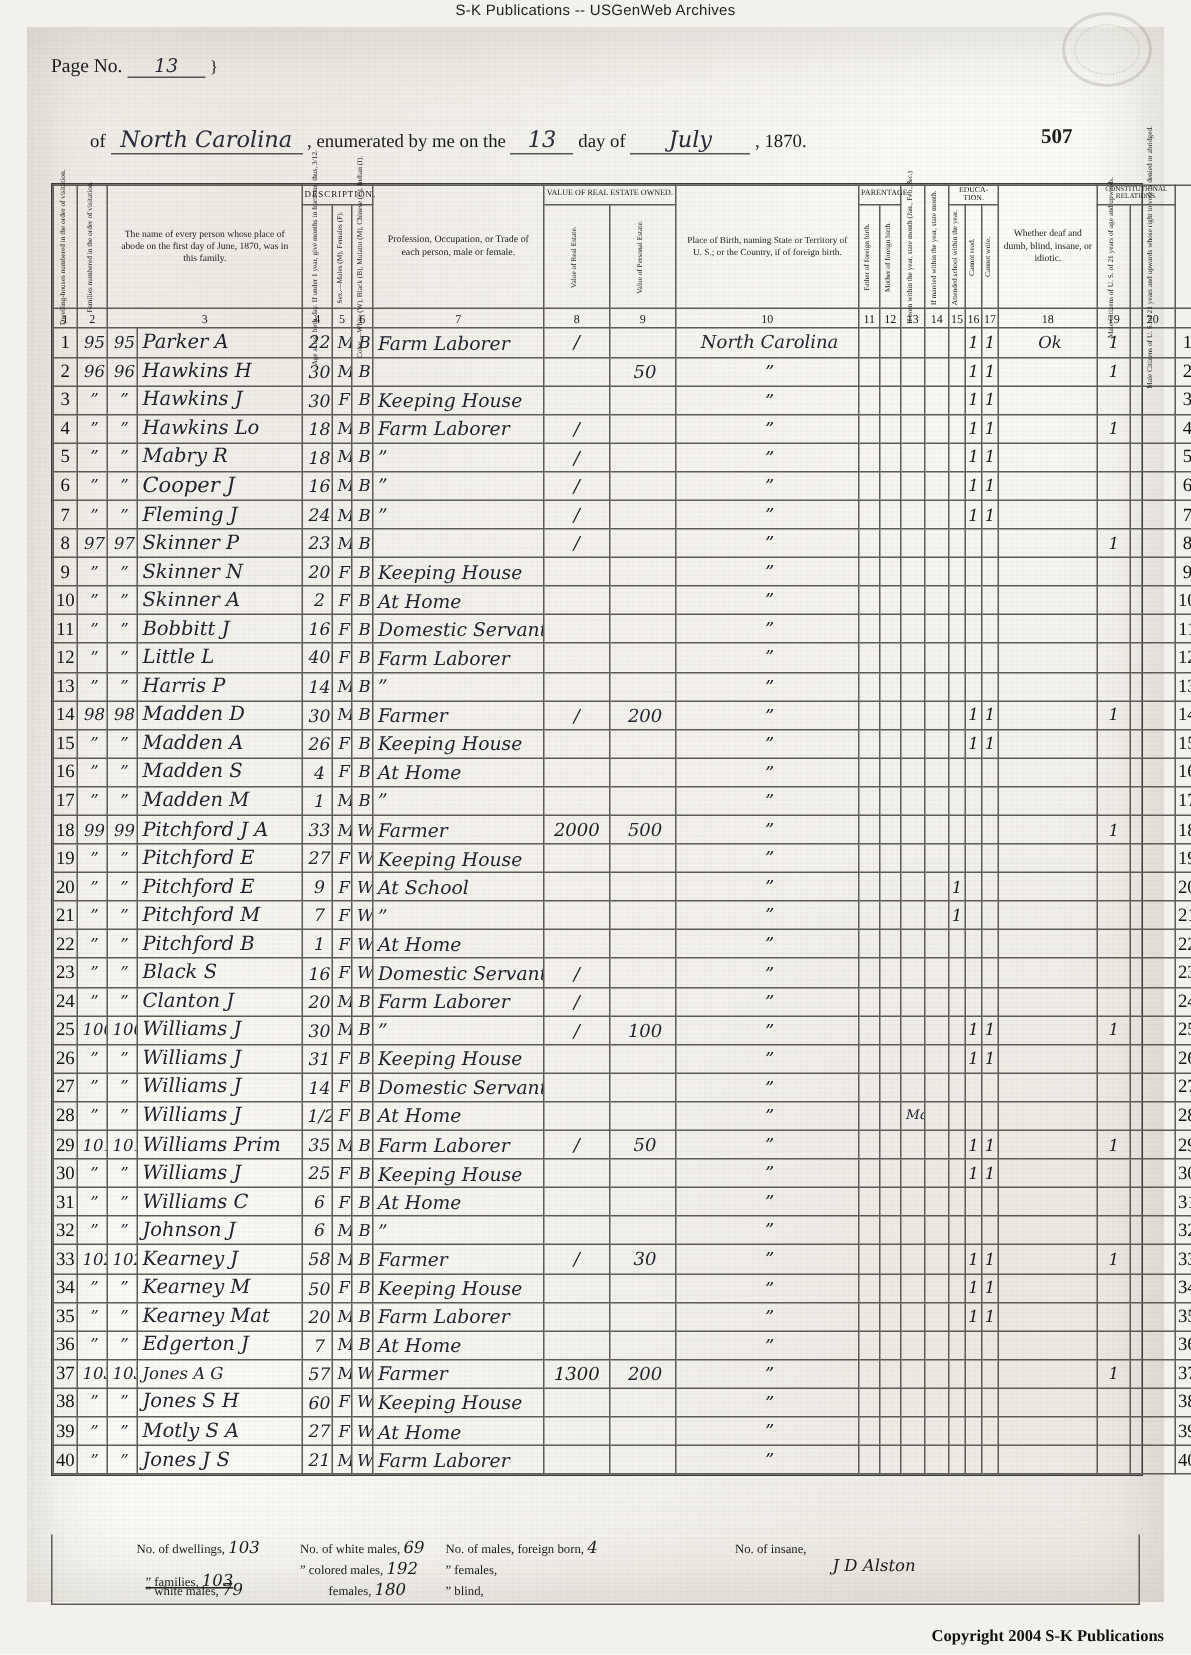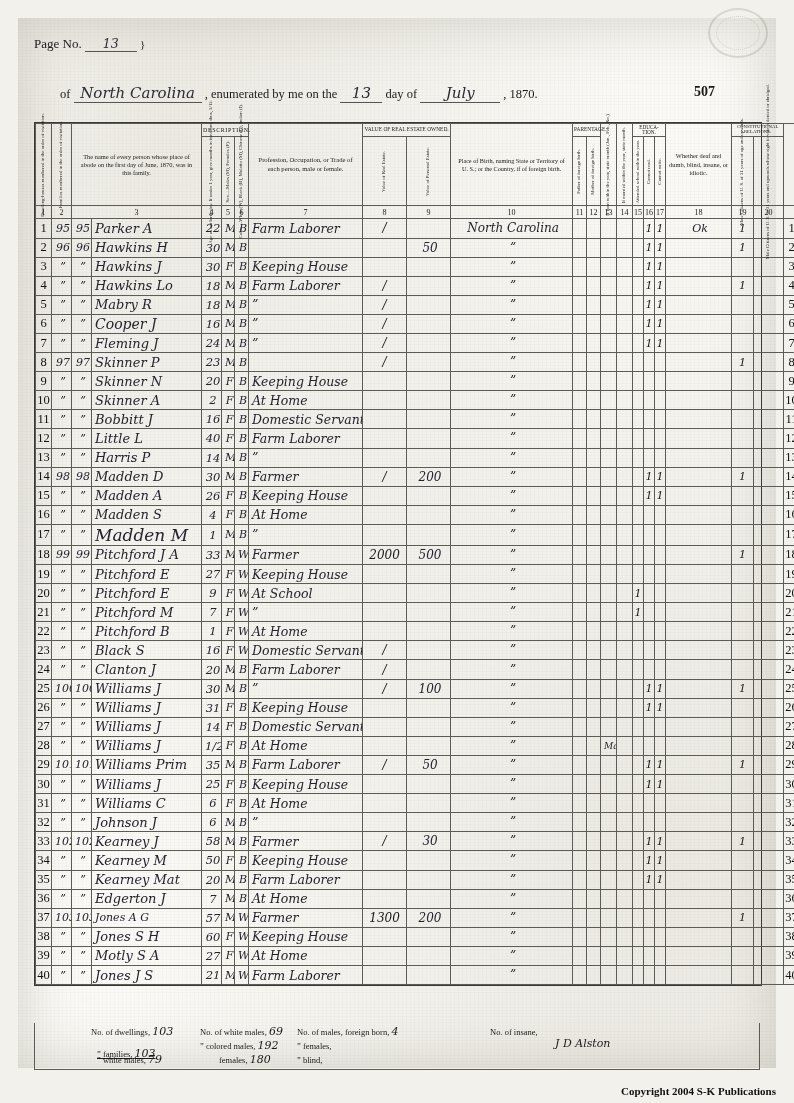--- a/index.html
+++ b/index.html
@@ -50,20 +50,21 @@
   .ctr{text-align:center;}
   .rn{font-size:8.5px;text-align:center;color:#111;font-family:"Liberation Serif",serif;}
   .slash{text-align:center;font-family:"DejaVu Serif",serif;font-style:italic;}
   .foot-line{white-space:nowrap;}
   .foot-val{font-family:"DejaVu Serif",serif;font-style:italic;font-size:11px;}
 </style>
 </head>
 <body>
 
 <div class="page">
+  <div class="hdr">S-K Publications -- USGenWeb Archives</div>
   <div class="sheet">
     <div class="grain"></div>
   </div>
   <div class="stamp"></div>
 
   <div class="formtop">
     <div class="line" style="left:0;top:0;">
       <span class="pgno">Page No.</span>
       <span class="script u" style="width:44px;text-align:center;">13</span>
       <span style="font-size:11px;">}</span>
@@ -613,21 +614,21 @@
             <td class="slash" style="font-size:11px"></td>
             <td class="cell-script ctr" style="font-size:11px"></td>
             <td class="slash" style="font-size:11px"></td>
             <td></td>
             <td class="rn">16</td>
           </tr>
           <tr class="drow">
             <td class="rn">17</td>
             <td class="cell-script ctr" style="font-size:11px">”</td>
             <td class="cell-script ctr" style="font-size:11px">”</td>
-            <td class="cell-script" style="font-size:17px">Madden  M</td>
+            <td class="cell-script" style="font-size:13px">Madden  M</td>
             <td class="cell-script ctr" style="font-size:11.5px">1</td>
             <td class="cell-script ctr" style="font-size:11px">M</td>
             <td class="cell-script ctr" style="font-size:11px">B</td>
             <td class="cell-script" style="font-size:12.5px">”</td>
             <td class="slash" style="font-size:12px"></td>
             <td class="cell-script ctr" style="font-size:12px"></td>
             <td class="cell-script ctr" style="font-size:12px">”</td>
             <td></td>
             <td></td>
             <td class="cell-script ctr" style="font-size:9px"></td>

